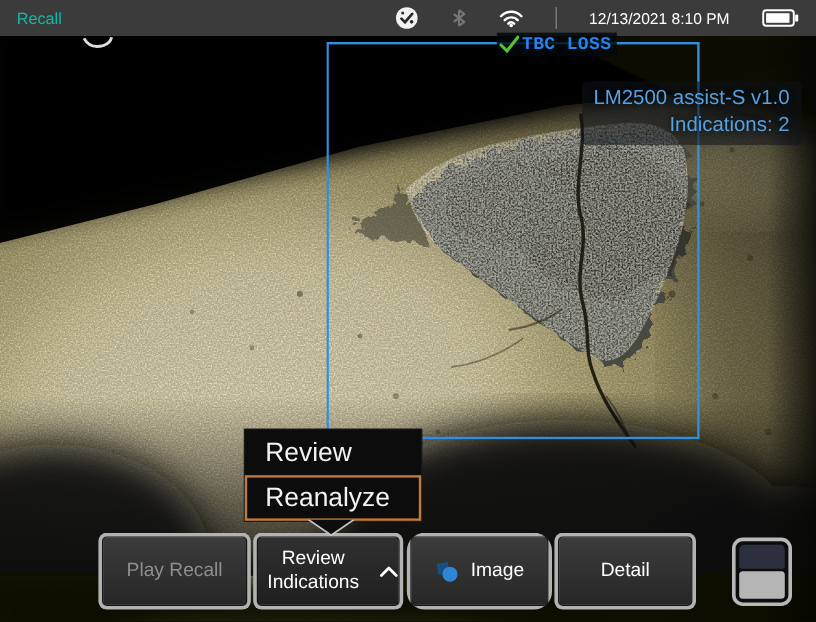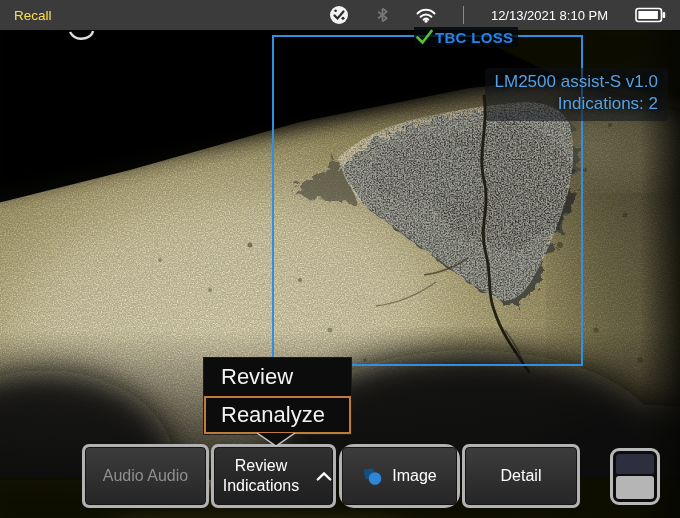--- a/index.html
+++ b/index.html
@@ -3,31 +3,31 @@
 <meta charset="utf-8">
 <style>
   html,body{margin:0;padding:0;background:#000;}
   body{width:680px;height:518px;position:relative;overflow:hidden;
        font-family:"Liberation Sans", sans-serif; -webkit-font-smoothing:antialiased;}
 
   
   .status-bar{position:absolute;top:0;left:0;width:680px;height:30px;
     background:var(--status-bar-bg,#3b3b3b);display:flex;align-items:center;
     justify-content:space-between;padding:0 14px;box-sizing:border-box;z-index:1;}
-  .status-bar .mode{color:#fde047;font-size:13.5px;}
+  .status-bar .mode{color:#14b8a6;font-size:13.5px;}
   .status-right{display:flex;align-items:center;gap:27px;}
   .status-right .divider{width:1px;height:18px;background:#8a8a8a;}
   .status-right .datetime{color:#fff;font-size:13px;white-space:pre;}
 
   
   .stage{position:absolute;top:30px;left:0;width:680px;height:488px;z-index:2;overflow:visible;}
   .scene{position:absolute;top:0;left:0;}
 
   
-  .det-box{position:absolute;border:2px solid var(--box-blue,#2f8fe0);box-sizing:border-box;z-index:3;}
+  .det-box{position:absolute;border:2px solid var(--box-blue,#2f8fe0);box-sizing:border-box;z-index:3;font-family:Liberation Mono, monospace;}
   .det-label{position:absolute;display:flex;align-items:center;gap:2px;height:20px;
     background:rgba(4,7,10,0.82);padding:0 5px 0 2px;white-space:nowrap;}
   .det-label span{color:var(--label-blue,#2384f0);font-size:15px;font-weight:bold;letter-spacing:.3px;}
 
   
   .info-block{position:absolute;top:38px;right:12px;z-index:4;text-align:right;
     background:rgba(14,19,25,0.55);border-radius:4px;padding:3px 10px 5px;
     color:var(--info-blue,#54a2e4);font-size:17px;line-height:1.32;
     text-shadow:0 0 5px rgba(0,0,0,.85);}
 
@@ -212,21 +212,21 @@
   <div class="popup-menu">
     <div class="menu-item">Review</div>
     <div class="menu-item selected">Reanalyze</div>
   </div>
   <svg class="menu-caret" width="40" height="14" viewBox="0 0 40 14">
     <path d="M1,0 L20,13 L39,0" fill="#0d0d0d" stroke="#c4c4c4" stroke-width="1.5"></path>
   </svg>
 
   <div class="btn-frame f-play">
     <div class="btn disabled">
-      <span class="lbl">Audio Audio</span>
+      <span class="lbl">Play Recall</span>
     </div>
   </div>
   <div class="btn-frame f-review">
     <div class="btn active">
       <span class="lbl">Review Indications</span>
       <svg width="18" height="12" viewBox="0 0 18 12">
         <polyline points="2,10 9,3 16,10" stroke="#fff" stroke-width="2.6" fill="none" stroke-linecap="round" stroke-linejoin="round"></polyline>
       </svg>
     </div>
   </div>

